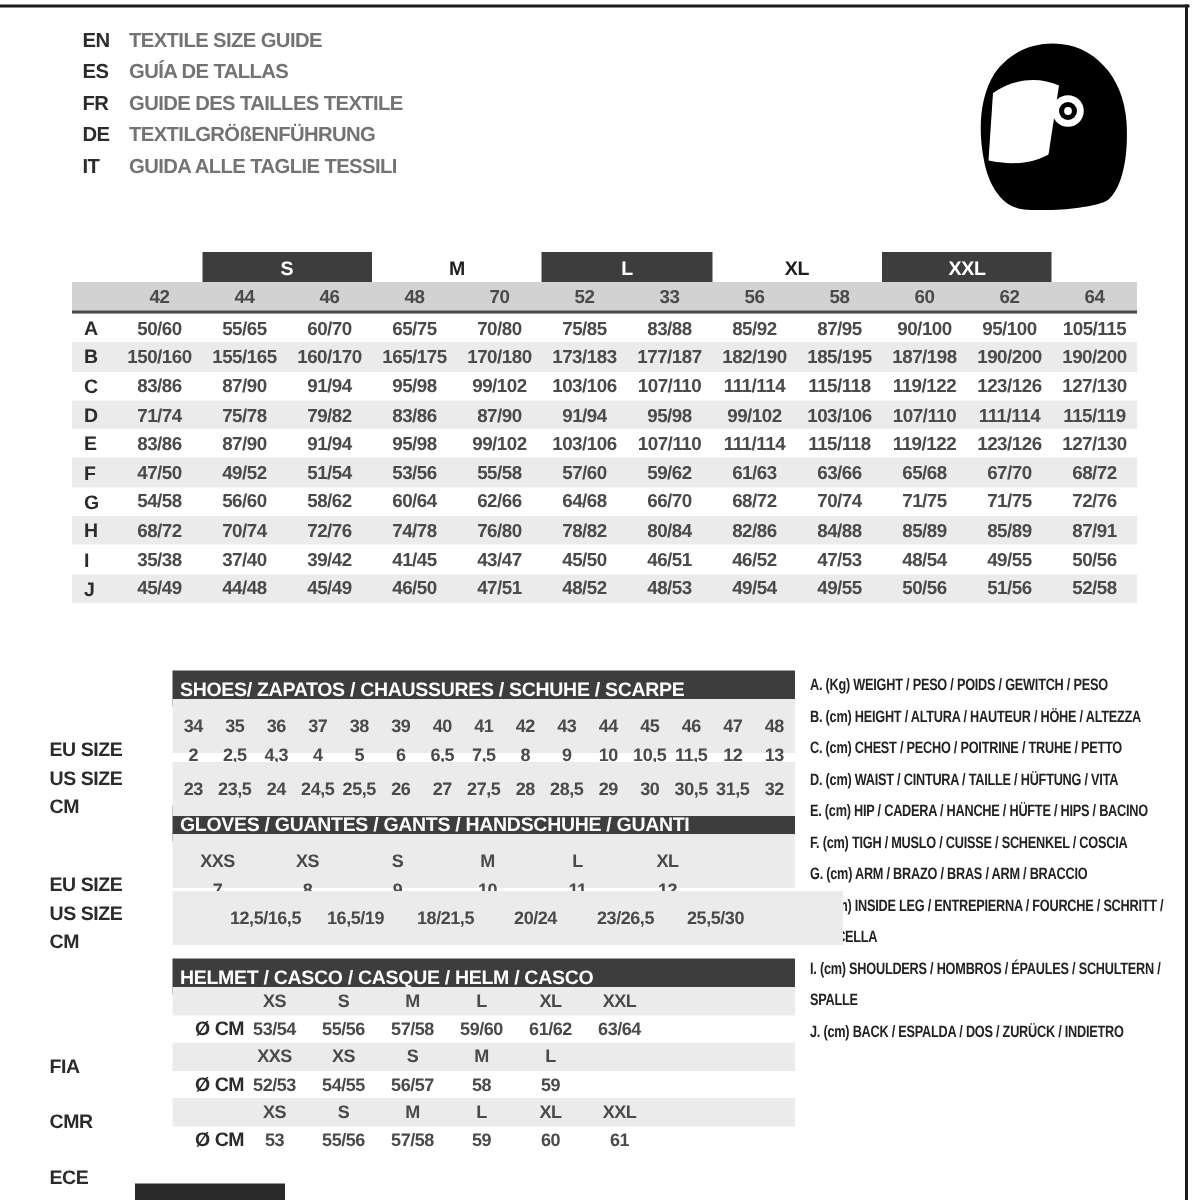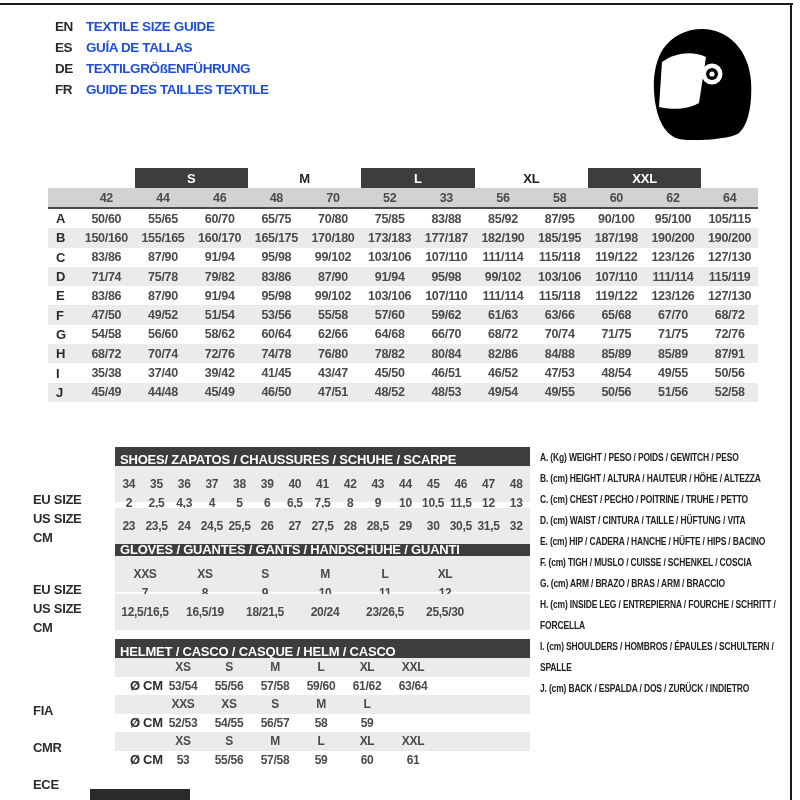--- a/index.html
+++ b/index.html
@@ -6,21 +6,21 @@
   .canvas{position:relative;width:800px;height:800px;background:#ffffff;overflow:hidden;
           font-family:"Liberation Sans",sans-serif;}
   .topline{position:absolute;left:0;top:3px;width:793px;height:2px;background:#1c1c1c;}
   .rightline{position:absolute;left:790px;top:3px;width:2px;height:797px;background:#1c1c1c;}
   .cutbar{position:absolute;left:90px;top:789px;width:100px;height:11px;background:#2a2a2a;}
 
   
   .langs{position:absolute;left:55px;top:19px;}
   .lang-row{display:flex;height:21px;align-items:flex-start;}
   .lang-code{width:31px;font-weight:bold;font-size:13.5px;color:#2b2b2b;letter-spacing:-0.4px;}
-  .lang-title{font-weight:bold;font-size:13.5px;color:#1d4ed8;letter-spacing:-0.4px;white-space:nowrap;}
+  .lang-title{font-weight:bold;font-size:13.5px;color:#737373;letter-spacing:-0.4px;white-space:nowrap;}
 
   .helmet{position:absolute;left:650px;top:28px;width:104px;height:112px;}
 
   
   .mtable{position:absolute;left:48px;top:168px;width:710px;}
   .mt-row{display:grid;grid-template-columns:30px repeat(12,1fr);align-items:center;height:19.3px;}
   .mt-bars{height:20px;}
   .size-bar{display:flex;align-items:center;justify-content:center;font-weight:bold;font-size:13px;height:20px;letter-spacing:-0.2px;}
   .size-bar.dark{background:#3d3d3d;color:#ffffff;}
   .size-bar.plain{color:#1f1f1f;}
@@ -57,26 +57,30 @@
   <div class="langs">
       <div class="lang-row">
         <span class="lang-code">EN</span>
         <span class="lang-title">TEXTILE SIZE GUIDE</span>
       </div>
       <div class="lang-row">
         <span class="lang-code">ES</span>
         <span class="lang-title">GUÍA DE TALLAS</span>
       </div>
       <div class="lang-row">
+        <span class="lang-code">FR</span>
+        <span class="lang-title">GUIDE DES TAILLES TEXTILE</span>
+      </div>
+      <div class="lang-row">
         <span class="lang-code">DE</span>
         <span class="lang-title">TEXTILGRÖßENFÜHRUNG</span>
       </div>
       <div class="lang-row">
-        <span class="lang-code">FR</span>
-        <span class="lang-title">GUIDE DES TAILLES TEXTILE</span>
+        <span class="lang-code">IT</span>
+        <span class="lang-title">GUIDA ALLE TAGLIE TESSILI</span>
       </div>
     </div>
 
   <div class="helmet">
     <svg viewBox="0 0 104 112" width="104" height="112" aria-hidden="true">
       <path d="M52 1 C79 1 99 23 101 53 C102.5 77 98 97 89 105 C82 111 42 114 29 111 C17 108 9 95 6 79 C2 59 3 37 13 21 C22 8 36 1 52 1 Z" fill="#000000"></path>
       <path d="M9 79 L12 34 C26 24 43 23 56 29 L49 75 C35 83 19 81 9 79 Z" fill="#ffffff"></path>
       <circle cx="62" cy="46" r="10.5" fill="#ffffff"></circle>
       <circle cx="62" cy="46" r="6" fill="#000000"></circle>
       <circle cx="62" cy="46" r="2.6" fill="#ffffff"></circle>
@@ -339,21 +343,21 @@
       <div class="sr-cell">XL</div>
     </div>
     <div class="sec-row cols6g" style="top: 575px;">
       <div class="sr-cell">7</div>
       <div class="sr-cell">8</div>
       <div class="sr-cell">9</div>
       <div class="sr-cell">10</div>
       <div class="sr-cell">11</div>
       <div class="sr-cell">12</div>
     </div>
-    <div class="sec-row cols6g gray" style="top: 594px;">
+    <div class="sec-row cols6g gray" style="top: 594px; padding-left: 32px;">
       <div class="sr-cell">12,5/16,5</div>
       <div class="sr-cell">16,5/19</div>
       <div class="sr-cell">18/21,5</div>
       <div class="sr-cell">20/24</div>
       <div class="sr-cell">23/26,5</div>
       <div class="sr-cell">25,5/30</div>
     </div>
     <div class="side-label" style="top: 556px;">EU SIZE</div>
     <div class="side-label" style="top: 575px;">US SIZE</div>
     <div class="side-label" style="top: 594px;">CM</div>

